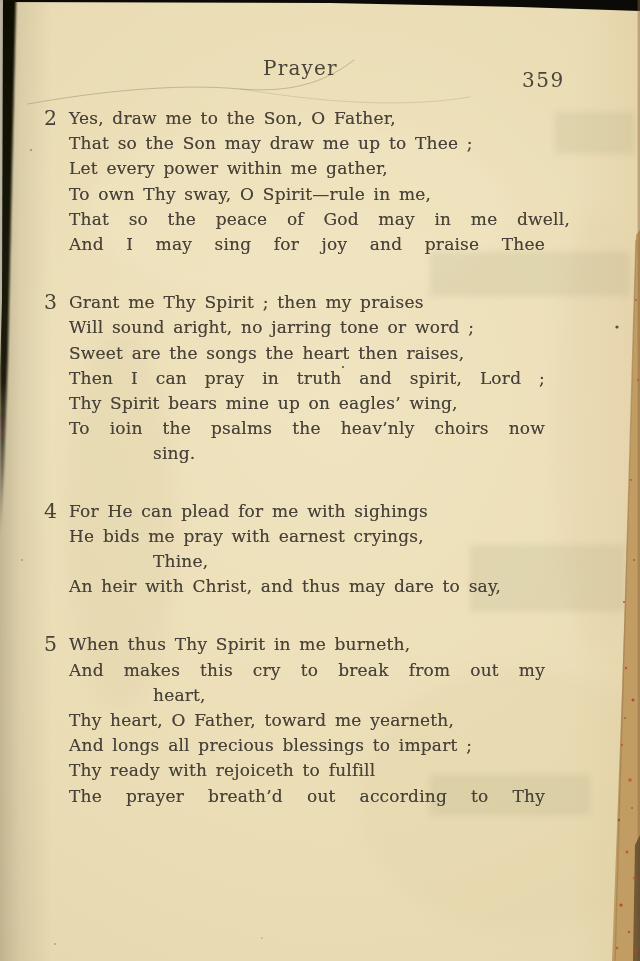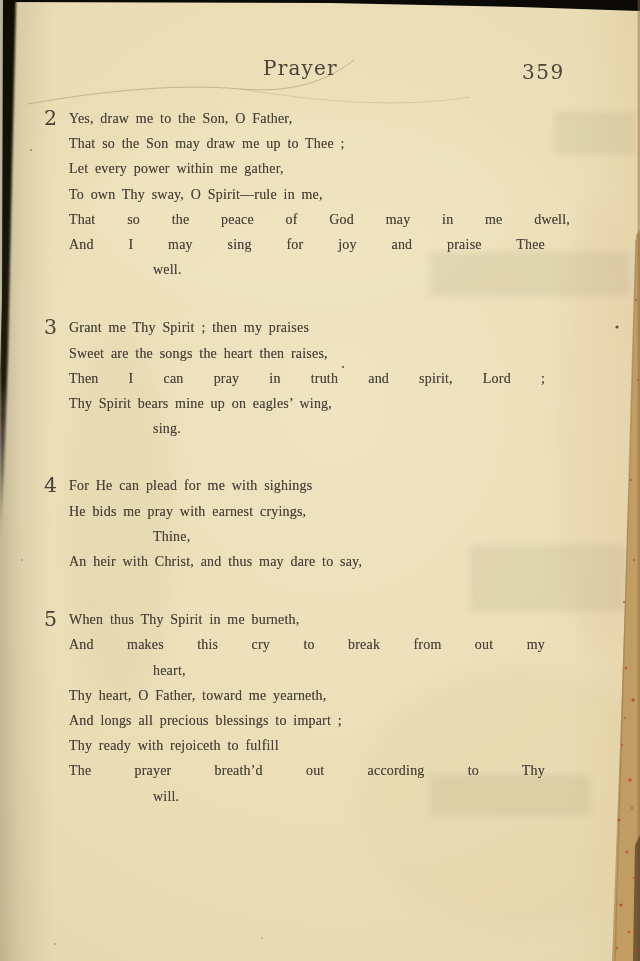--- a/index.html
+++ b/index.html
@@ -15,37 +15,36 @@
   }
   .svg-overlay{position:absolute;inset:0;z-index:1;pointer-events:none;}
   .text-layer{position:absolute;inset:0;z-index:2;}
 
   .running-head{position:absolute;top:56px;left:0;width:640px;height:26px;text-align:right;}
   .head-title{
     position:absolute;left:263px;top:0;
     font-size:20px;line-height:24px;letter-spacing:1.2px;color:#4a443a;
   }
   .head-pagenum{
-    position:absolute;left:522px;top:4px;
+    position:absolute;left:522px;top:12px;
     font-size:20px;line-height:24px;letter-spacing:1.5px;color:#4a443a;
   }
 
   .verses{position:absolute;left:69px;top:106px;width:520px;}
   .verse{position:relative;}
   .verse+.verse{margin-top:33px;}
   .verse.gap-32{margin-top:32px;}
   .vnum{
     position:absolute;left:-25px;top:0;
     font-size:20.5px;line-height:25.2px;color:#474139;
   }
   .line{
-    font-size:14px;line-height:25.2px;color:#474139;
+    font-size:17px;line-height:25.2px;color:#474139;
     letter-spacing:.2px;word-spacing:3px;white-space:nowrap;
     text-shadow:0 0 .4px rgba(72,65,52,.55);
-    font-family:Liberation Serif, serif;
   }
   .l-b{}
   .l-c{margin-left:84px;}
   .just{white-space:normal;text-align:justify;text-align-last:justify;word-spacing:1px;}
   .jw-a{width:501px;}
   .jw-b{width:476px;}
 </style>
 </head>
 <body>
 
@@ -139,47 +138,47 @@
     <div class="verses">
 
       <section class="verse">
         <span class="vnum">2</span>
         <div class="line">Yes, draw me to the Son, O Father,</div>
         <div class="line l-b">That so the Son may draw me up to Thee ;</div>
         <div class="line">Let every power within me gather,</div>
         <div class="line l-b">To own Thy sway, O Spirit—rule in me,</div>
         <div class="line just jw-a">That so the peace of God may in me dwell,</div>
         <div class="line l-b just jw-b">And I may sing for joy and praise Thee</div>
-        <div class="line l-c">well.</div>
       </section>
 
       <section class="verse">
         <span class="vnum">3</span>
         <div class="line">Grant me Thy Spirit ; then my praises</div>
+        <div class="line l-b">Will sound aright, no jarring tone or word ;</div>
         <div class="line">Sweet are the songs the heart then raises,</div>
         <div class="line l-b just jw-b">Then I can pray in truth and spirit, Lord ;</div>
         <div class="line">Thy Spirit bears mine up on eagles’ wing,</div>
+        <div class="line l-b just jw-b">To ioin the psalms the heav’nly choirs now</div>
         <div class="line l-c">sing.</div>
       </section>
 
       <section class="verse gap-32">
         <span class="vnum">4</span>
         <div class="line">For He can plead for me with sighings</div>
         <div class="line">He bids me pray with earnest cryings,</div>
         <div class="line l-c">Thine,</div>
         <div class="line">An heir with Christ, and thus may dare to say,</div>
       </section>
 
       <section class="verse">
         <span class="vnum">5</span>
         <div class="line">When thus Thy Spirit in me burneth,</div>
         <div class="line l-b just jw-b">And makes this cry to break from out my</div>
         <div class="line l-c">heart,</div>
         <div class="line">Thy heart, O Father, toward me yearneth,</div>
         <div class="line l-b">And longs all precious blessings to impart ;</div>
         <div class="line">Thy ready with rejoiceth to fulfill</div>
         <div class="line l-b just jw-b">The prayer breath’d out according to Thy</div>
-        <div class="line l-c">will.</div>
       </section>
 
     </div>
   </div>
 </div>
 
 </body></html>

